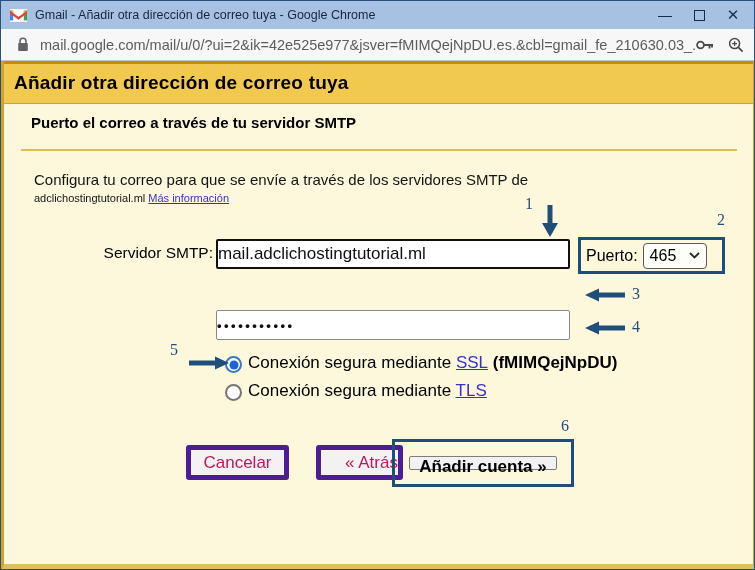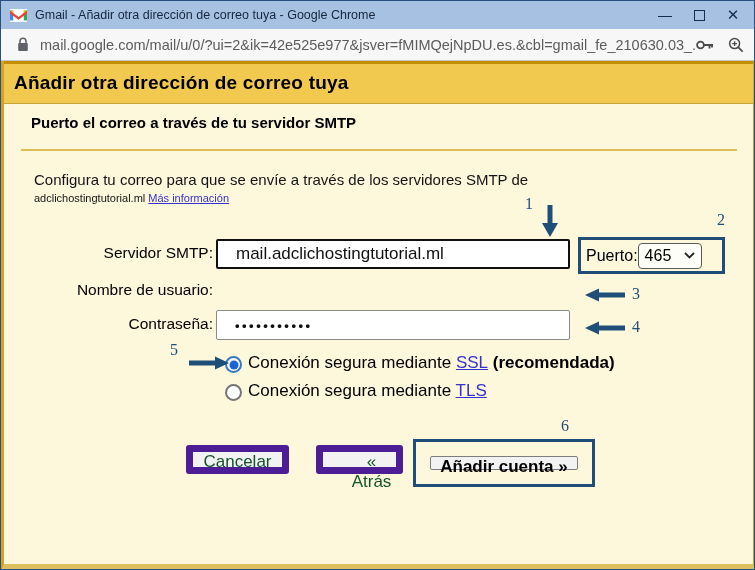--- a/index.html
+++ b/index.html
@@ -44,49 +44,49 @@
   .separator { position:absolute; top:148px; left:20px; width:716px; height:2px; background:#DCBE55; }
 
   .intro-line1 { position:absolute; top:170px; left:33px; font-size:15px; color:#141414; }
   .intro-line2 { position:absolute; top:191px; left:33px; font-size:11px; color:#141414; }
   a.plink { color:var(--link,#3633CC); text-decoration:underline; cursor:pointer; }
 
   .form-label { position:absolute; left:12px; width:200px; text-align:right;
                 font-size:15.5px; color:#000; }
   .txt-input { position:absolute; left:215px; width:354px; height:30px; background:#fff;
                font-family:"Liberation Sans",sans-serif; font-size:17px; color:#111;
-               padding:0 18px; border-radius:2px; }
+               padding:0 0; border-radius:2px; }
   #smtp-input { top:238px; border:2px solid #101010; }
   #user-input { top:275px; border:1px solid #333; box-shadow:0 1px 0 #bbb; }
   #pass-input { top:309px; border:1px solid #8a8a8a; font-size:13px; font-weight:bold; letter-spacing:2.5px; }
 
   .port-box { position:absolute; left:577px; top:236px; width:147px; height:37px;
               border:3px solid var(--accent_navy,#1F4E79); display:flex; align-items:center;
               padding:0 10px 0 5px; }
   .port-label { font-size:16px; color:#000; }
-  .port-select { width:64px; height:26px; background:#FEFEF8;
+  .port-select { margin-left:5px; width:64px; height:26px; background:#FEFEF8;
                  border:1px solid #5a5a5a; border-radius:4px; display:flex; align-items:center;
                  justify-content:space-between; padding:0 6px; font-size:16px; color:#000; cursor:default; }
 
   .radio { position:absolute; width:17px; height:17px; border-radius:50%; background:#fff; }
   .radio .dot { position:absolute; top:50%; left:50%; width:9px; height:9px; border-radius:50%;
                 background:#1b63d6; transform:translate(-50%,-50%); }
   #radio-ssl { left:224px; top:355px; border:2px solid #3a78c2; }
   #radio-tls { left:224px; top:383px; border:2px solid #757575; }
   .radio-label { position:absolute; left:247px; font-size:17px; color:#000; white-space:nowrap; }
   #label-ssl { top:352px; }
   #label-tls { top:380px; }
   .bold { font-weight:bold; }
 
-  .btn { position:absolute; height:29px; background:#F2F2F2; border:7px solid #4c1d95;
+  .btn { position:absolute; height:35px; background:#F2F2F2; border:5px solid #4c1d95;
          border-radius:3px; font-family:"Liberation Sans",sans-serif; font-size:17px;
-         color:#14532d; cursor:pointer; }
+         color:#be185d; cursor:pointer; }
   #cancel-btn { left:185px; top:444px; width:103px; }
   #back-btn   { left:315px; top:444px; width:87px;padding-left:24px; }
-  .add-box { position:absolute; left:412px; top:438px; width:182px; height:48px;
+  .add-box { position:absolute; left:391px; top:438px; width:182px; height:48px;
              border:3px solid var(--accent_navy,#1F4E79); padding:14px; display:flex; }
   .add-btn { flex:1; background:#F2F2F2; border:1px solid #7d7d7d; border-radius:2px;
              font-family:"Liberation Sans",sans-serif; font-size:17px; font-weight:bold;
              color:#000; cursor:pointer; }
 
   .ann-num { position:absolute; font-family:"Liberation Serif",serif; font-size:16px;
              color:var(--accent_navy,#1F4E79); }
   #ann1 { left:524px; top:194px; }
   #ann2 { left:716px; top:210px; }
   #ann3 { left:631px; top:284px; }
@@ -159,30 +159,28 @@
   <div class="port-box">
     <span class="port-label">Puerto:</span>
     <div class="port-select">
       <span>465</span>
       <svg width="11" height="7" viewBox="0 0 11 7">
         <path d="M1 1 L5.5 5.5 L10 1" fill="none" stroke="#222" stroke-width="1.8"></path>
       </svg>
     </div>
   </div>
 
-  <div class="form-label" style="top:280px">Nombre de usuario:</div>
-
-  <div class="form-label" style="top:314px">Contraseña:</div>
+
   <input id="pass-input" class="txt-input" type="text" value="•••••••••••" style="">
 
   <span id="radio-ssl" class="radio">
     <span class="dot"></span>
   </span>
   <div id="label-ssl" class="radio-label">
-    <span>Conexión segura mediante </span><a class="plink">SSL</a><span class="bold"> (recomendada)</span>
+    <span>Conexión segura mediante </span><a class="plink">SSL</a><span class="bold"> (fMIMQejNpDU)</span>
   </div>
 
   <span id="radio-tls" class="radio"></span>
   <div id="label-tls" class="radio-label">
     <span>Conexión segura mediante </span><a class="plink">TLS</a>
   </div>
 
   <button id="cancel-btn" class="btn">Cancelar</button>
   <button id="back-btn" class="btn">« Atrás</button>
   <div class="add-box">

